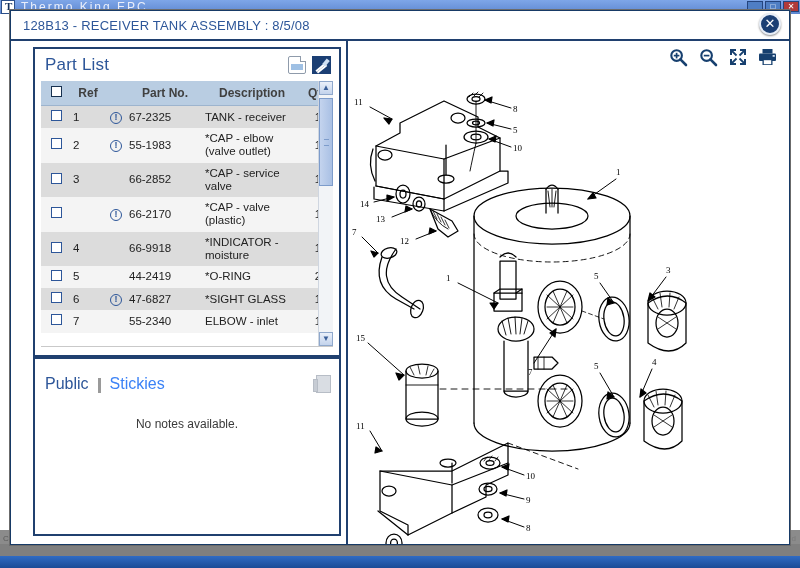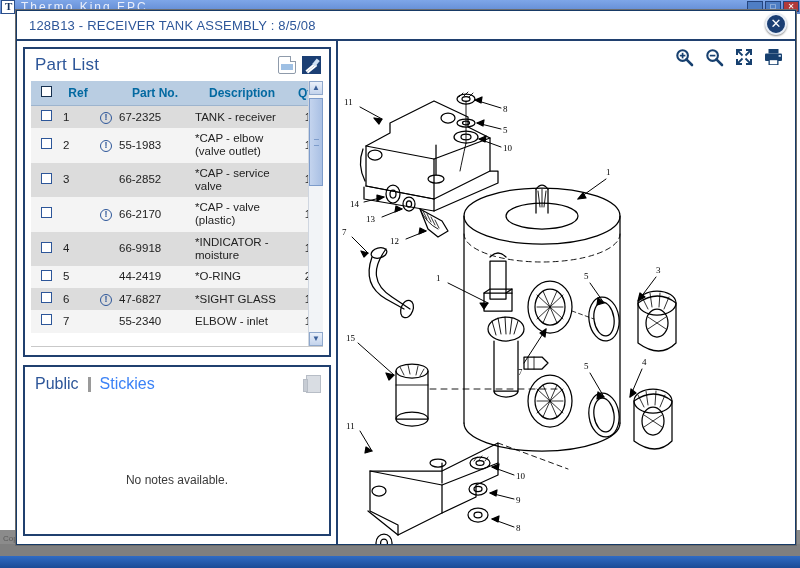--- a/index.html
+++ b/index.html
@@ -31,36 +31,36 @@
   #bg-page{position:absolute;left:0;top:14px;right:0;bottom:12px;background:#fff;}
   #bg-page-inner{position:absolute;left:0;top:0;width:26px;bottom:0;
     background:#fff;}
   #bg-footer{position:absolute;left:0;right:0;bottom:12px;height:14px;background:#8b8b8b;}
   #bg-copyright{position:absolute;left:3px;bottom:13px;font-size:8px;color:#5a5a5a;
     white-space:nowrap;}
   #bg-brand{position:absolute;right:4px;bottom:13px;font-size:8px;color:#7a7a7a;
     white-space:nowrap;}
 
   
-  #dialog{position:absolute;left:16px;top:10px;width:780px;height:535px;
+  #dialog{position:absolute;left:10px;top:10px;width:780px;height:535px;
     background:#fff;border:1px solid #173a66;box-shadow:0 0 0 1px #6b6b6b;
     box-sizing:border-box;}
   #dialog-titlebar{height:28px;background:#fff;border-bottom:2px solid #20406f;
     position:relative;display:flex;align-items:center;}
   #dialog-title{font-size:13px;color:#2d5699;margin-left:12px;letter-spacing:.2px;}
   #close-btn{position:absolute;right:8px;top:2px;width:22px;height:22px;border-radius:50%;
     background:#1b3f74;border:2px solid #e8eef7;box-sizing:border-box;
     color:#fff;font-size:13px;font-weight:bold;line-height:18px;text-align:center;
     cursor:pointer;box-shadow:0 1px 2px rgba(0,0,0,.45);}
 
   #dialog-body{position:absolute;left:0;right:0;top:30px;bottom:0;display:flex;}
 
   
   #left-col{width:319px;box-sizing:border-box;padding:6px 5px 8px 6px;
-    display:flex;flex-direction:column;gap:8px;background:#fff;}
+    display:flex;flex-direction:column;background:#fff;margin-left:16px;}
 
   .panel{border:2px solid #20406f;background:#fff;box-sizing:border-box;
     display:flex;flex-direction:column;}
   #parts-panel{height:310px;}
   #notes-panel{flex:1;}
 
   .panel-head{height:32px;display:flex;align-items:center;padding:0 8px 0 10px;
     background:#fff;flex:none;}
   .panel-title{font-size:17px;color:#2d5699;font-weight:normal;letter-spacing:.2px;}
   .head-spacer{flex:1;}
@@ -76,21 +76,21 @@
   .icon-edit{width:19px;height:18px;background:#1b3f74;position:relative;cursor:pointer;}
   .icon-edit::before{content:"";position:absolute;left:4px;top:12px;width:12px;height:2px;
     background:#fff;transform:rotate(-40deg);box-shadow:0 -2px 0 0 #fff;}
   .icon-edit::after{content:"";position:absolute;left:12px;top:3px;width:4px;height:7px;
     background:#cfe0f4;transform:rotate(40deg);}
 
   
   #table-wrap{flex:1;margin:0 6px 8px 6px;position:relative;overflow:hidden;
     border-bottom:1px solid #c9c9c9;}
   table.parts{border-collapse:collapse;width:273px;table-layout:fixed;}
-  table.parts th{background:#b9cde2;color:#0369a1;font-size:12px;font-weight:bold;
+  table.parts th{background:#b9cde2;color:#404040;font-size:12px;font-weight:bold;
     padding:5px 2px;text-align:center;border-bottom:1px solid #9db4ce;}
   table.parts td{font-size:11.5px;color:#222;padding:4px 2px;vertical-align:middle;
     line-height:1.15;}
   table.parts tr.odd td{background:#dcdcdc;}
   table.parts tr.even td{background:#f4f4f4;}
   .col-chk{width:26px;text-align:center;}
   .col-ref{width:30px;text-align:left;padding-left:2px;}
   .col-warn{width:18px;text-align:center;}
   .col-part{width:72px;text-align:left;}
   .col-desc{width:94px;text-align:left;}
@@ -109,29 +109,29 @@
     border:1px solid #8fa8cc;box-sizing:border-box;color:#3a5f99;font-size:8px;
     text-align:center;line-height:12px;cursor:pointer;}
   .sb-btn.bottom{position:absolute;bottom:0;}
   #sb-thumb{position:absolute;left:0;top:17px;width:14px;height:88px;
     background:linear-gradient(90deg,#c4d4ee,#a9c0e4);border:1px solid #7d9ccb;
     box-sizing:border-box;cursor:pointer;}
   #sb-thumb::after{content:"";position:absolute;left:4px;top:40px;width:5px;height:5px;
     border-top:1px solid #7d9ccb;border-bottom:1px solid #7d9ccb;}
 
   
-  .notes-head{height:34px;display:flex;align-items:center;padding:0 8px 0 10px;}
+  .notes-head{height:34px;display:flex;align-items:flex-end;padding:0 8px 0 10px;}
   .tab-public{font-size:16px;color:#2d5699;cursor:pointer;}
   .tab-sep{width:3px;height:15px;background:#9a9a9a;margin:0 9px;}
   .tab-stickies{font-size:16px;color:#3b82f6;cursor:pointer;}
   .icon-note{width:15px;height:18px;background:#d9dde3;border:1px solid #b7bdc6;
     position:relative;box-sizing:border-box;}
   .icon-note::before{content:"";position:absolute;left:-4px;top:3px;width:5px;height:13px;
     background:#c7ccd4;border:1px solid #b7bdc6;box-sizing:border-box;}
-  .notes-body{flex:1;display:flex;justify-content:center;padding-top:24px;align-items:center;}
+  .notes-body{flex:1;display:flex;justify-content:center;padding-top:24px;}
   .notes-empty{font-size:12px;color:#3a3a3a;}
 
   
   #right-col{flex:1;border-left:2px solid #20406f;background:#14532d;position:relative;
     overflow:hidden;}
   #diagram-toolbar{height:28px;display:flex;justify-content:flex-end;align-items:center;
     gap:11px;padding:2px 12px 0 0;border-bottom:2px solid #20406f;background:#fff;}
   .tb-icon{cursor:pointer;display:block;}
   #diagram-canvas{position:absolute;left:0;right:0;top:30px;bottom:0;background:#fff;}
   #diagram-canvas svg{display:block;}

